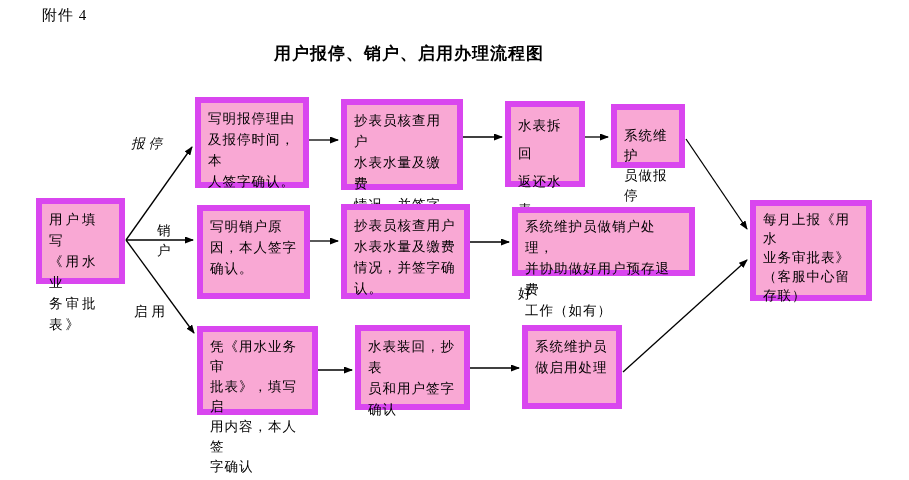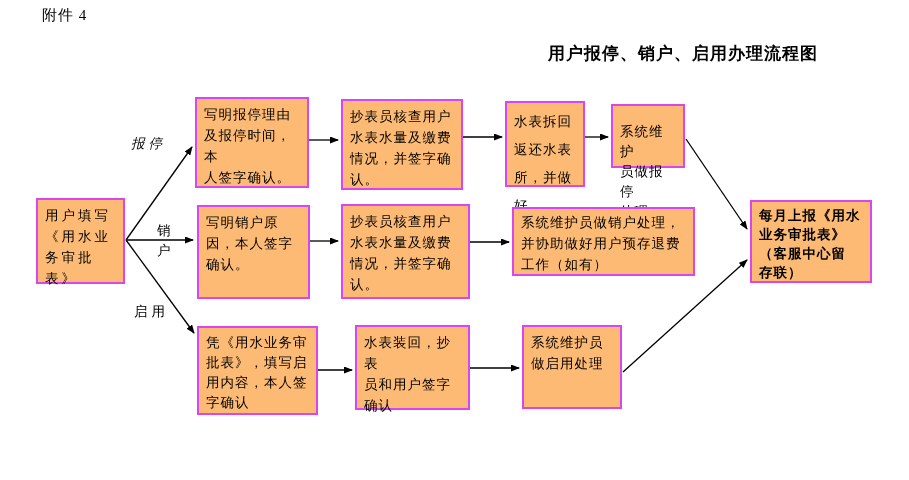--- a/index.html
+++ b/index.html
@@ -17,30 +17,30 @@
     left: 42px;
     top: 6px;
     font-size: 15px;
     letter-spacing: 1px;
   }
   .title {
     position: absolute;
     left: 0;
     top: 42px;
     width: 818px;
-    text-align: right;
+    text-align: center;
     font-weight: bold;
     font-size: 17px;
     letter-spacing: 1px;
   }
   .node {
     position: absolute;
     box-sizing: border-box;
-    border: 2px solid #d946ef;
-    background: #fdba74;
+    border: 6px solid #d946ef;
+    background: #f9a8d4;
     padding: 5px 7px 0 7px;
     font-size: 13.5px;
     line-height: 21px;
     letter-spacing: 1px;
     white-space: pre-line;
   }
   .branch-label {
     position: absolute;
     font-size: 13.5px;
     line-height: 16px;
@@ -127,18 +127,18 @@
   <div class="node" style="left:197px; top:326px; width:121px; height:89px; line-height:20px;">凭《用水业务审
 批表》，填写启
 用内容，本人签
 字确认</div>
   <div class="node" style="left:355px; top:325px; width:115px; height:85px;">水表装回，抄表
 员和用户签字
 确认</div>
   <div class="node" style="left:522px; top:325px; width:100px; height:84px;">系统维护员
 做启用处理</div>
 
-  <div class="node" style="left:750px; top:200px; width:122px; height:83px; line-height:19px; padding-top:4px;font-weight:bold;">每月上报《用水
+  <div class="node" style="left:750px; top:200px; width:122px; height:101px; line-height:19px; padding-top:4px;">每月上报《用水
 业务审批表》
 （客服中心留
 存联）</div>
 
 </div>
 
 </body></html>

